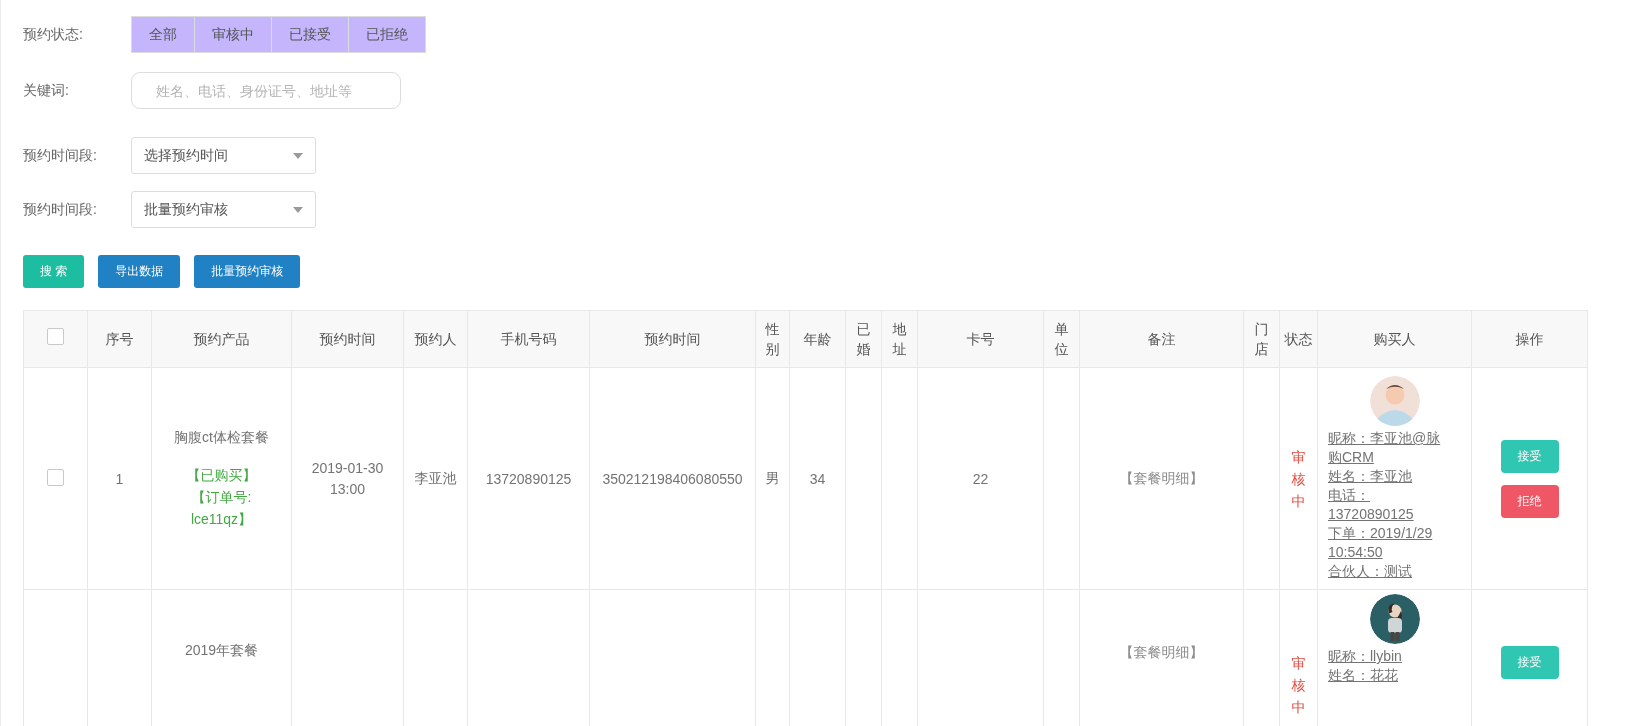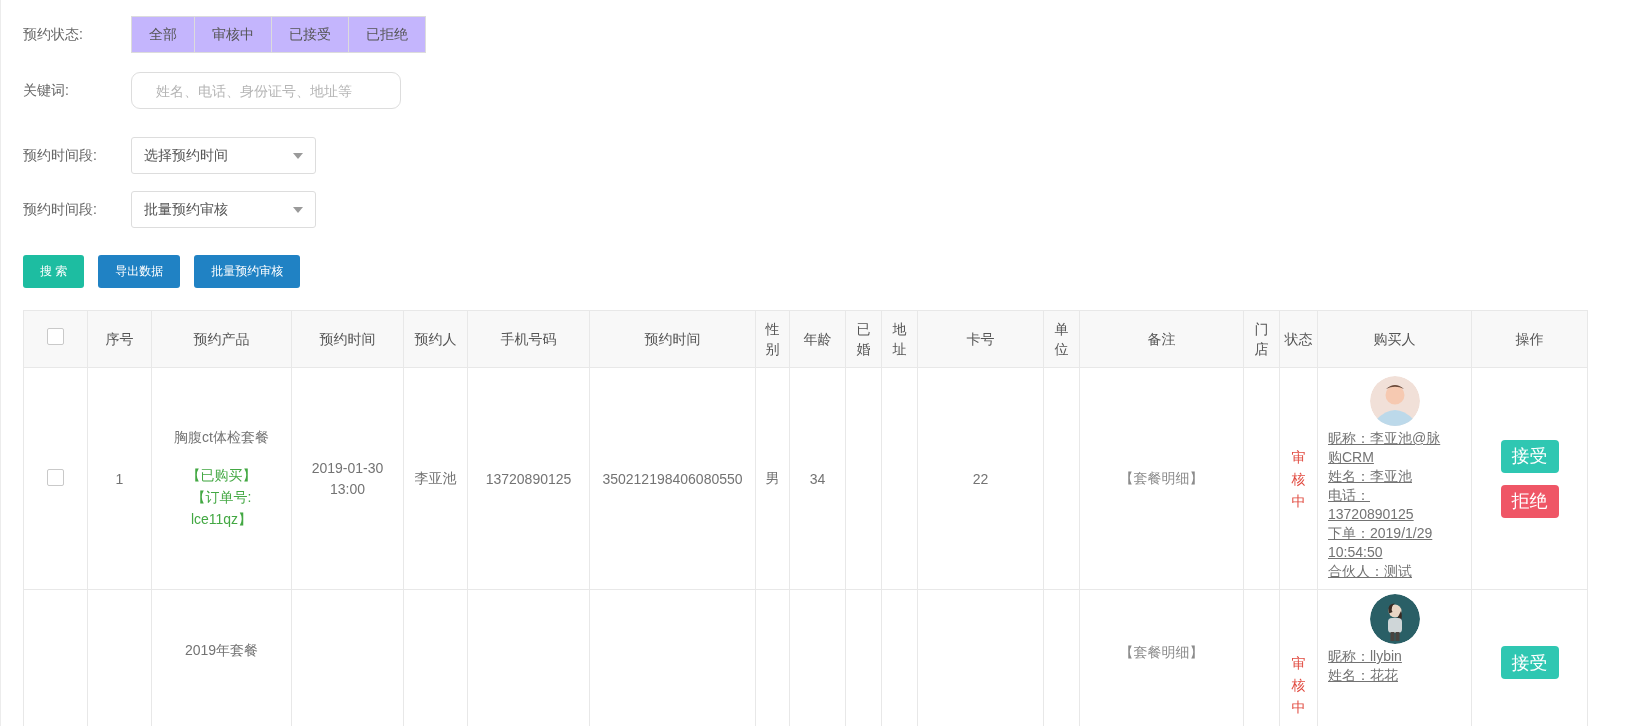--- a/index.html
+++ b/index.html
@@ -52,21 +52,21 @@
   .product-name { line-height:21px; margin-bottom:16px; }
   .green { color:#43a843; line-height:22px; white-space:pre-line; }
   .remark-link { color:#8c8c8c; cursor:pointer; }
   .status-v { color:#e14b40; width:16px; margin:0 auto; line-height:22px;
     word-break:break-all; text-align:center; }
   .cell-buyer { text-align:left; padding:8px 10px;text-decoration:underline; }
   .avatar { width:50px; height:50px; border-radius:50%; overflow:hidden;
     margin:0 auto 3px; display:block; }
   .buyer-info { line-height:19px; white-space:pre-line; color:#737373; }
   .op-btn { display:block; width:58px; height:33px; margin:0 auto; border:none;
-    border-radius:4px; color:#fff; font-size:18px; cursor:pointer; }
+    border-radius:4px; color:#fff; font-size:12px; cursor:pointer; }
   .op-accept { background:#2fc7b2; margin-bottom:12px; }
   .op-reject { background:#ef5666; }
 
   
   tr.row2 td { vertical-align:top; }
   tr.row2 .cell-check   { padding-top:104px; }
   tr.row2 .cell-product { padding-top:50px; }
   tr.row2 .cell-remark  { padding-top:54px; }
   tr.row2 .cell-status  { padding-top:62px; }
   tr.row2 .cell-buyer   { padding-top:4px; }

